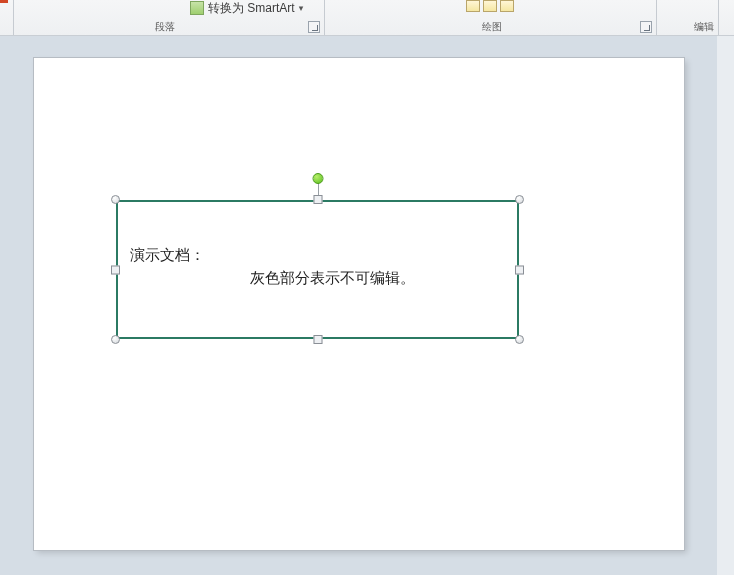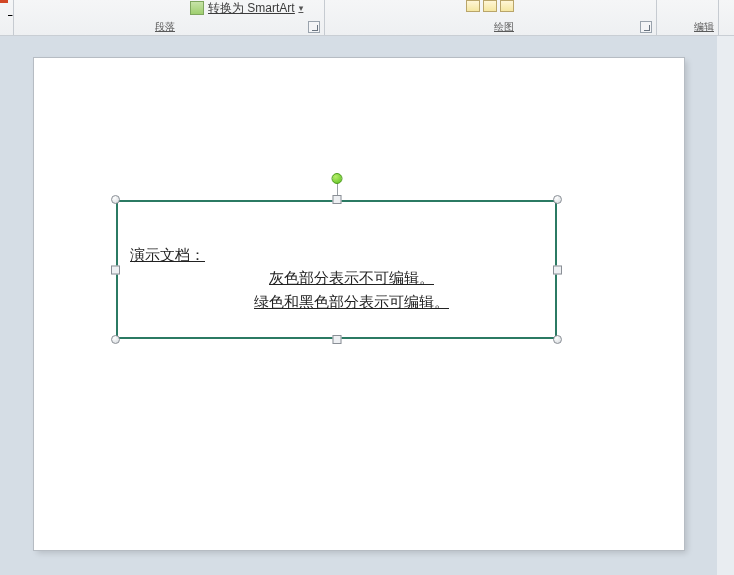--- a/index.html
+++ b/index.html
@@ -1,15 +1,15 @@
 <!DOCTYPE html>
 <html><head>
 <meta charset="utf-8">
 <style>
-  * { box-sizing: border-box; margin: 0; padding: 0; text-decoration: underline; }
+  * { box-sizing: border-box; margin: 0; padding: 0; }
   html, body { width: 734px; height: 575px; overflow: hidden; font-family: "Microsoft YaHei", SimSun, sans-serif; }
   body { background: #fff; }
 
   
   .ribbon {
     position: relative;
     width: 100%;
     height: 36px;
     background: linear-gradient(#f5f6f7, #eef0f2);
     border-bottom: 1px solid #c9ced4;
@@ -62,21 +62,21 @@
     left: 34px; top: 22px;
     width: 650px; height: 492px;
     background: #fff;
     box-shadow: 0 0 0 1px #b6bcc3, 3px 3px 6px rgba(0,0,0,0.15);
   }
 
   
   .textbox-wrap {
     position: absolute;
     left: 82px; top: 142px;
-    width: 441px; height: 139px;
+    width: 403px; height: 139px;
   }
   .rotate-line {
     position: absolute; left: 50%; top: -21px; width: 1px; height: 18px; background: #9aa0a6;
   }
   .rotate-handle {
     position: absolute; left: 50%; top: -27px; transform: translateX(-50%);
     width: 11px; height: 11px; border-radius: 50%;
     background: radial-gradient(circle at 35% 30%, #b7ef6a, #5bbf1f);
     border: 1px solid #4a9a17;
   }
@@ -134,39 +134,38 @@
   </div>
 
   <div class="divider" style="left:13px;"></div>
   <div class="divider" style="left:324px;"></div>
   <div class="divider" style="left:656px;"></div>
   <div class="divider" style="left:718px;"></div>
 
   <span class="group-label" style="left:155px;">段落</span>
   <span class="dlg-launcher" style="left:308px;"></span>
 
-  <span class="group-label" style="left:494px;">绘图</span>
+  <span class="group-label" style="left:482px;">绘图</span>
   <span class="dlg-launcher" style="left:640px;"></span>
 
   <span class="group-label" style="right:20px;">编辑</span>
 </div>
 
 <div class="workspace">
   <div class="sb"></div>
 
   <div class="slide">
 
     <div class="textbox-wrap">
       <div class="rotate-line"></div>
       <div class="rotate-handle"></div>
       <div class="textbox">
         <div class="tb-content">
           <div class="line1">演示文档：</div>
           <div class="line2">灰色部分表示不可编辑。</div>
-          <div class="line3">绿色和黑色部分表示可编辑。</div>
         </div>
       </div>
       <div class="handle corner h-tl"></div>
       <div class="handle corner h-tr"></div>
       <div class="handle corner h-bl"></div>
       <div class="handle corner h-br"></div>
       <div class="handle side h-t"></div>
       <div class="handle side h-b"></div>
       <div class="handle side h-l"></div>
       <div class="handle side h-r"></div>

